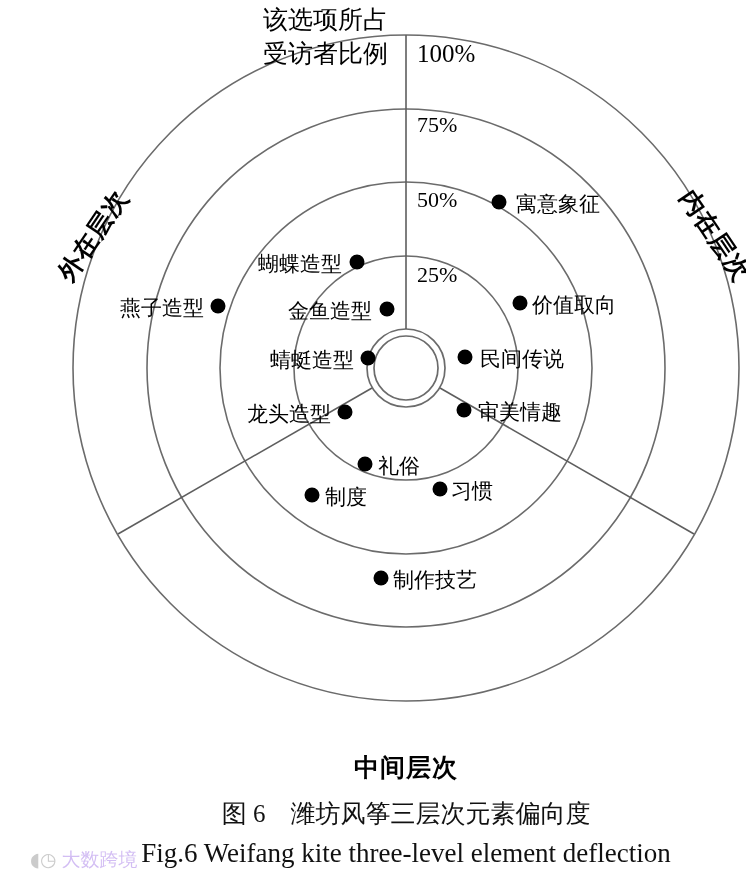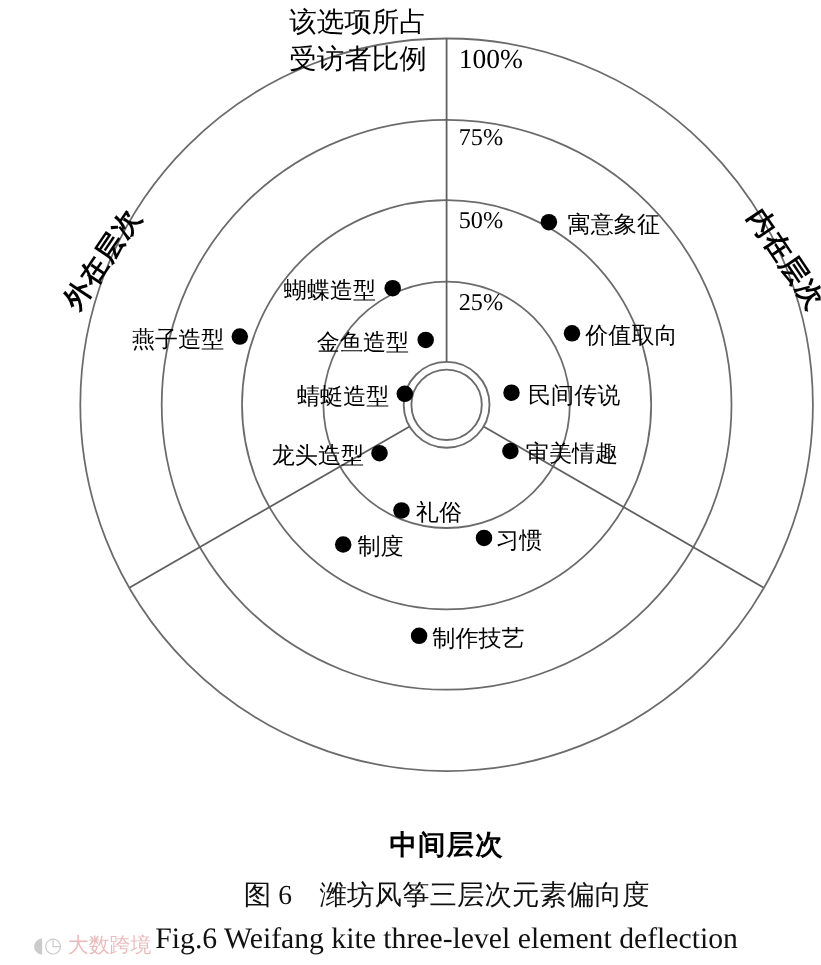--- a/index.html
+++ b/index.html
@@ -114,21 +114,21 @@
   }
   #watermark .wm-mark {
     font-family: "DejaVu Sans", "Liberation Sans", sans-serif;
     font-size: 19px;
     color: #555;
     line-height: 1;
   }
   #watermark .wm-text {
     font-family: "DejaVu Sans", "Liberation Sans", sans-serif;
     font-size: 19px;
-    color: #b91c1c;
+    color: #6d28d9;
     letter-spacing: 0px;
     line-height: 1;
   }
 </style>
 </head>
 <body>
 
 <div id="figure-root">
 
   <svg class="chart-svg" viewBox="0 0 746 877">

